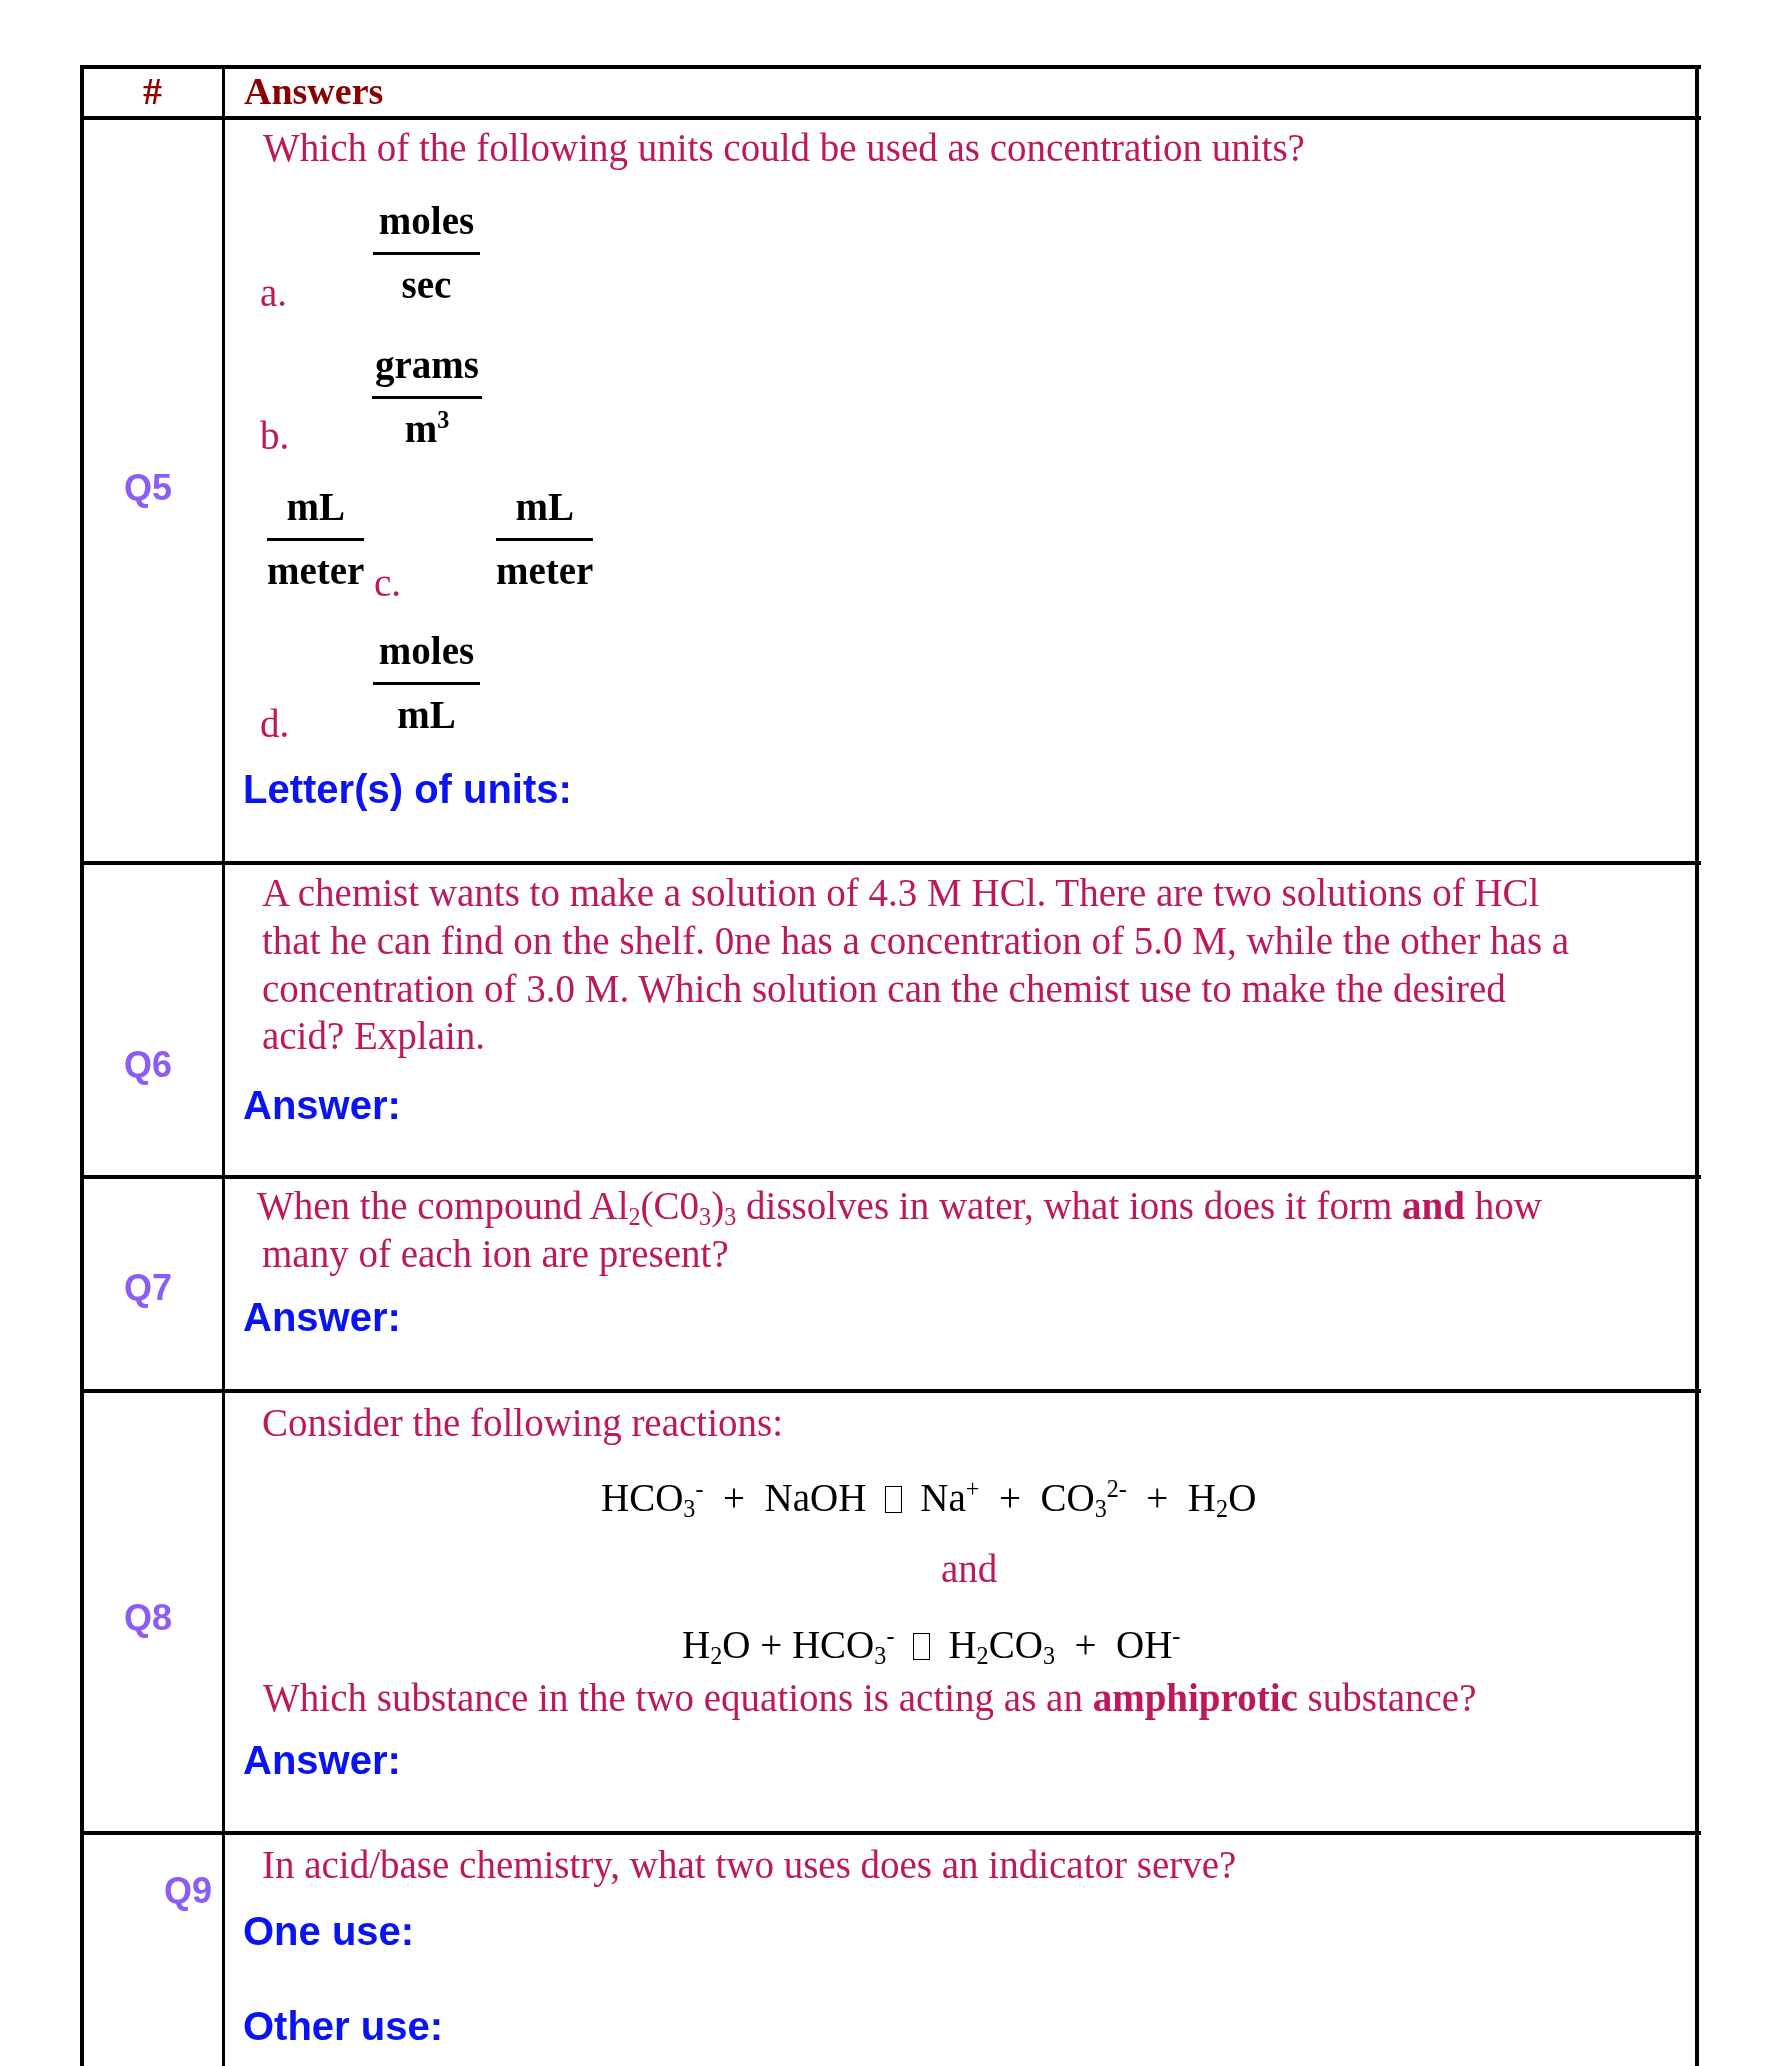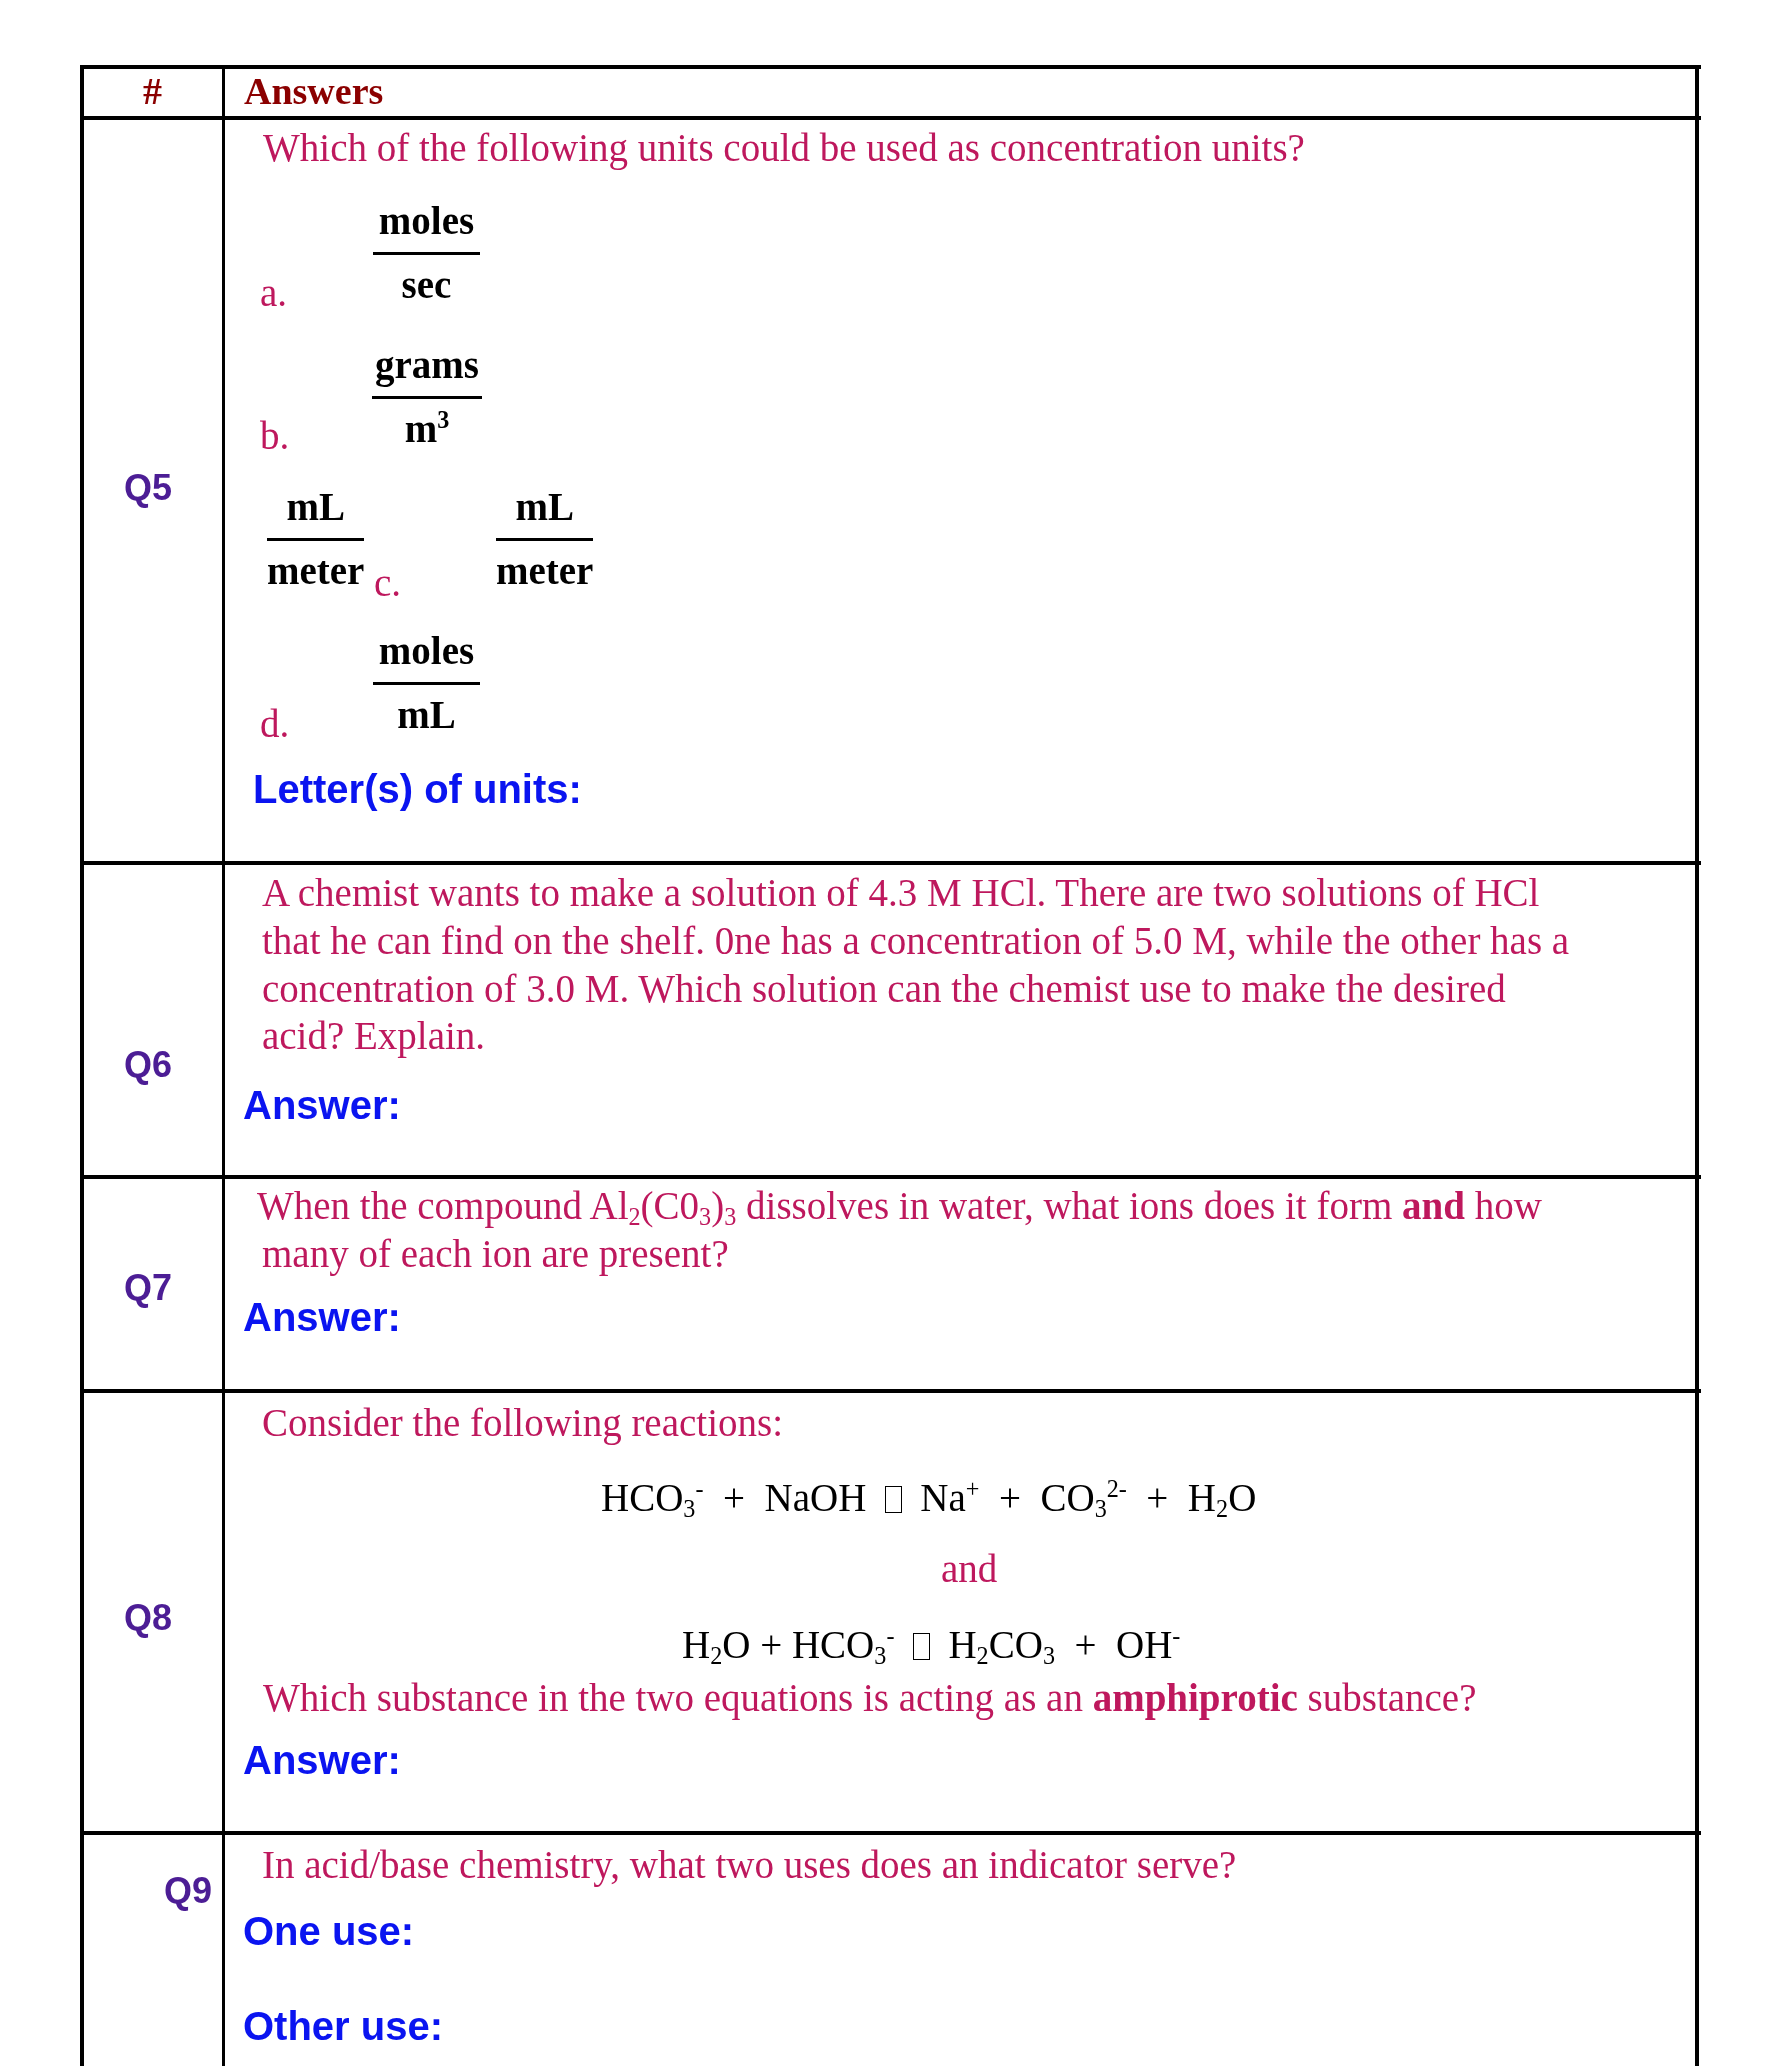--- a/index.html
+++ b/index.html
@@ -2,21 +2,21 @@
 <html style="font-size:6.6px"><head>
 <meta charset="utf-8">
 <style>
   html, body { margin:0; padding:0; background:#ffffff; }
   body { width:1774px; height:2164px; position:relative; overflow:hidden; }
   .abs { position:absolute; white-space:nowrap; }
   .hline { position:absolute; background:#000; height:4.1px; }
   .vline { position:absolute; background:#000; width:2.9px; }
   .vline.thick { width:4.1px; }
   .hdr { font-family:"Liberation Serif", serif; font-weight:bold; color:#8b0000; font-size:38px; }
-  .qlabel { font-family:"Liberation Sans", sans-serif; font-weight:bold; font-size:36px; color:#4c1d95; }
+  .qlabel { font-family:"Liberation Sans", sans-serif; font-weight:bold; font-size:36px; color:#8b5cf6; }
   .body-text { font-family:"Liberation Serif", serif; font-size:39px; line-height:48px; color:#be185d; }
   .blue { font-family:"Liberation Sans", sans-serif; font-weight:bold; font-size:40px; color:#0a14f0; }
   .frac { position:absolute; text-align:center; font-family:"Liberation Serif", serif; font-size:39px;font-weight:bold; }
   .frac .num, .frac .den { display:block; line-height:45px; }
   .frac .bar { display:block; height:2.9px; background:#000; margin:9px 0 7.4px 0; }
   .eq { font-family:"Liberation Serif", serif; font-size:39px; }
   .box { display:inline-block; width:16.5px; height:26.4px; border:1.2px solid #000; vertical-align:-1.7px; margin:0 9px; box-sizing:border-box; }
   sub { font-size:62%; vertical-align:-0.25em; line-height:0; }
   sup { font-size:62%; vertical-align:0.6em; line-height:0; }
 </style>
@@ -69,21 +69,21 @@
     <span class="den">meter</span>
   </div>
 
   <div class="abs body-text" style="left:260px; top:700px;">d.</div>
   <div class="frac" style="left:373px; top:628px; width:107px;">
     <span class="num">moles</span>
     <span class="bar"></span>
     <span class="den">mL</span>
   </div>
 
-  <div class="abs blue" style="left:253px; top:767px;">Letter(s) of units:</div>
+  <div class="abs blue" style="left:243px; top:767px;">Letter(s) of units:</div>
 </div>
 
 <div>
   <div class="abs qlabel" style="left:124px; top:996px;margin-top:48px;">Q6</div>
   <div class="abs body-text" style="left:262px; top:869px;">A chemist wants to make a solution of 4.3 M HCl.  There are two solutions of HCl</div>
   <div class="abs body-text" style="left:262px; top:917px;">that he can find on the shelf.  0ne has a concentration of 5.0 M, while the other has a</div>
   <div class="abs body-text" style="left:262px; top:965px;">concentration of 3.0 M.  Which solution can the chemist use to make the desired</div>
   <div class="abs body-text" style="left:262px; top:1012px;">acid? Explain.</div>
   <div class="abs blue" style="left:243px; top:1083px;">Answer:</div>
 </div>

